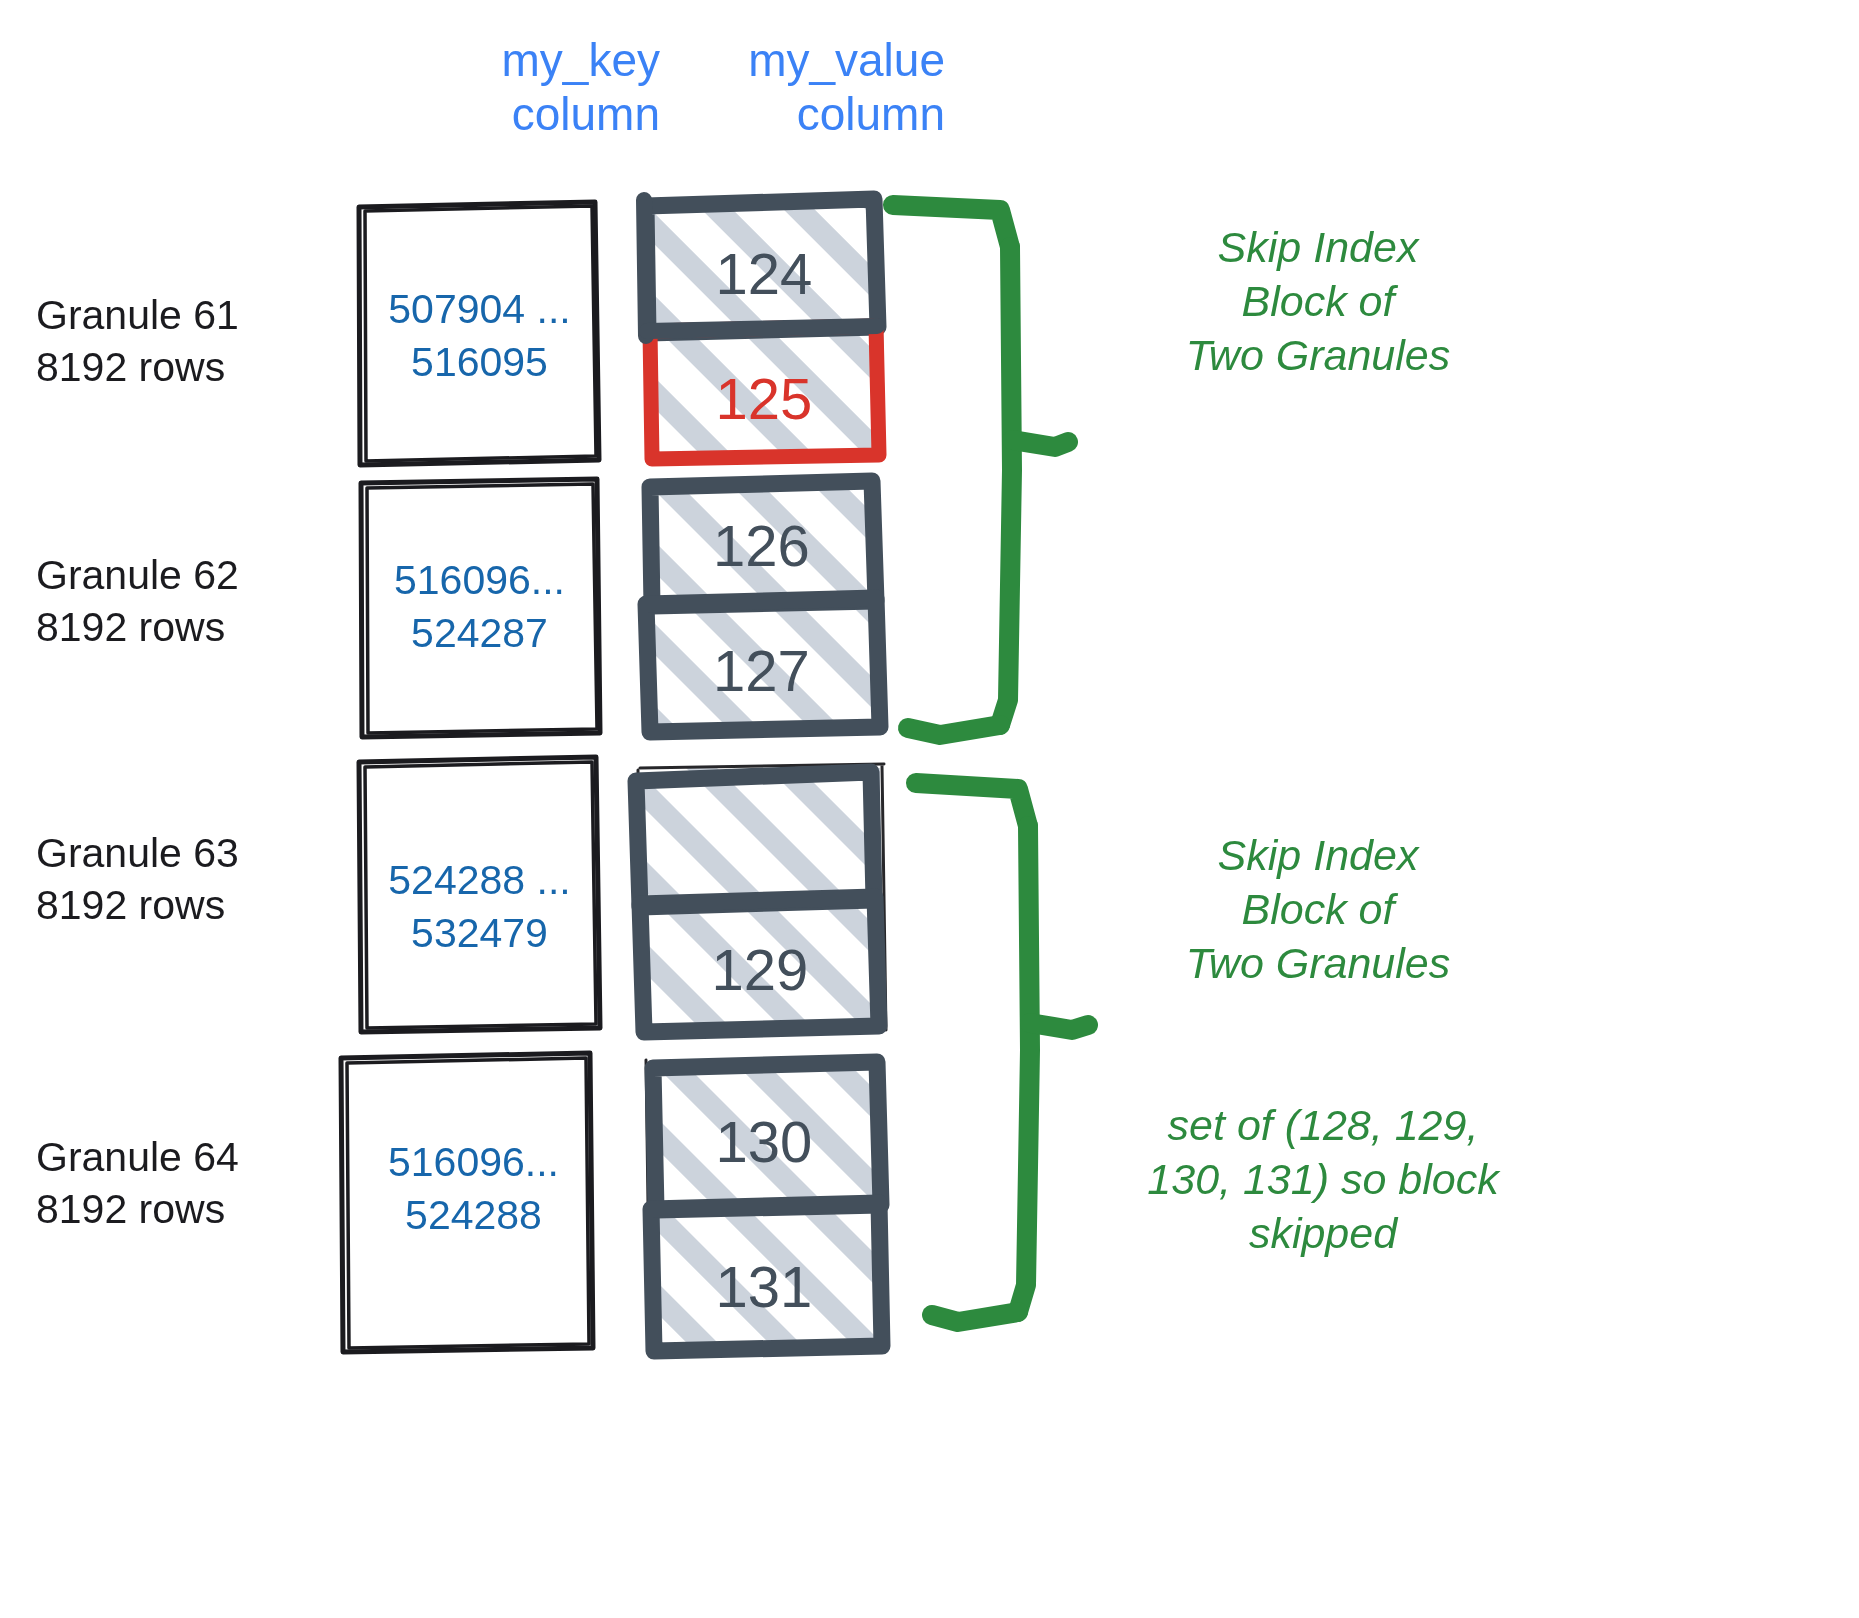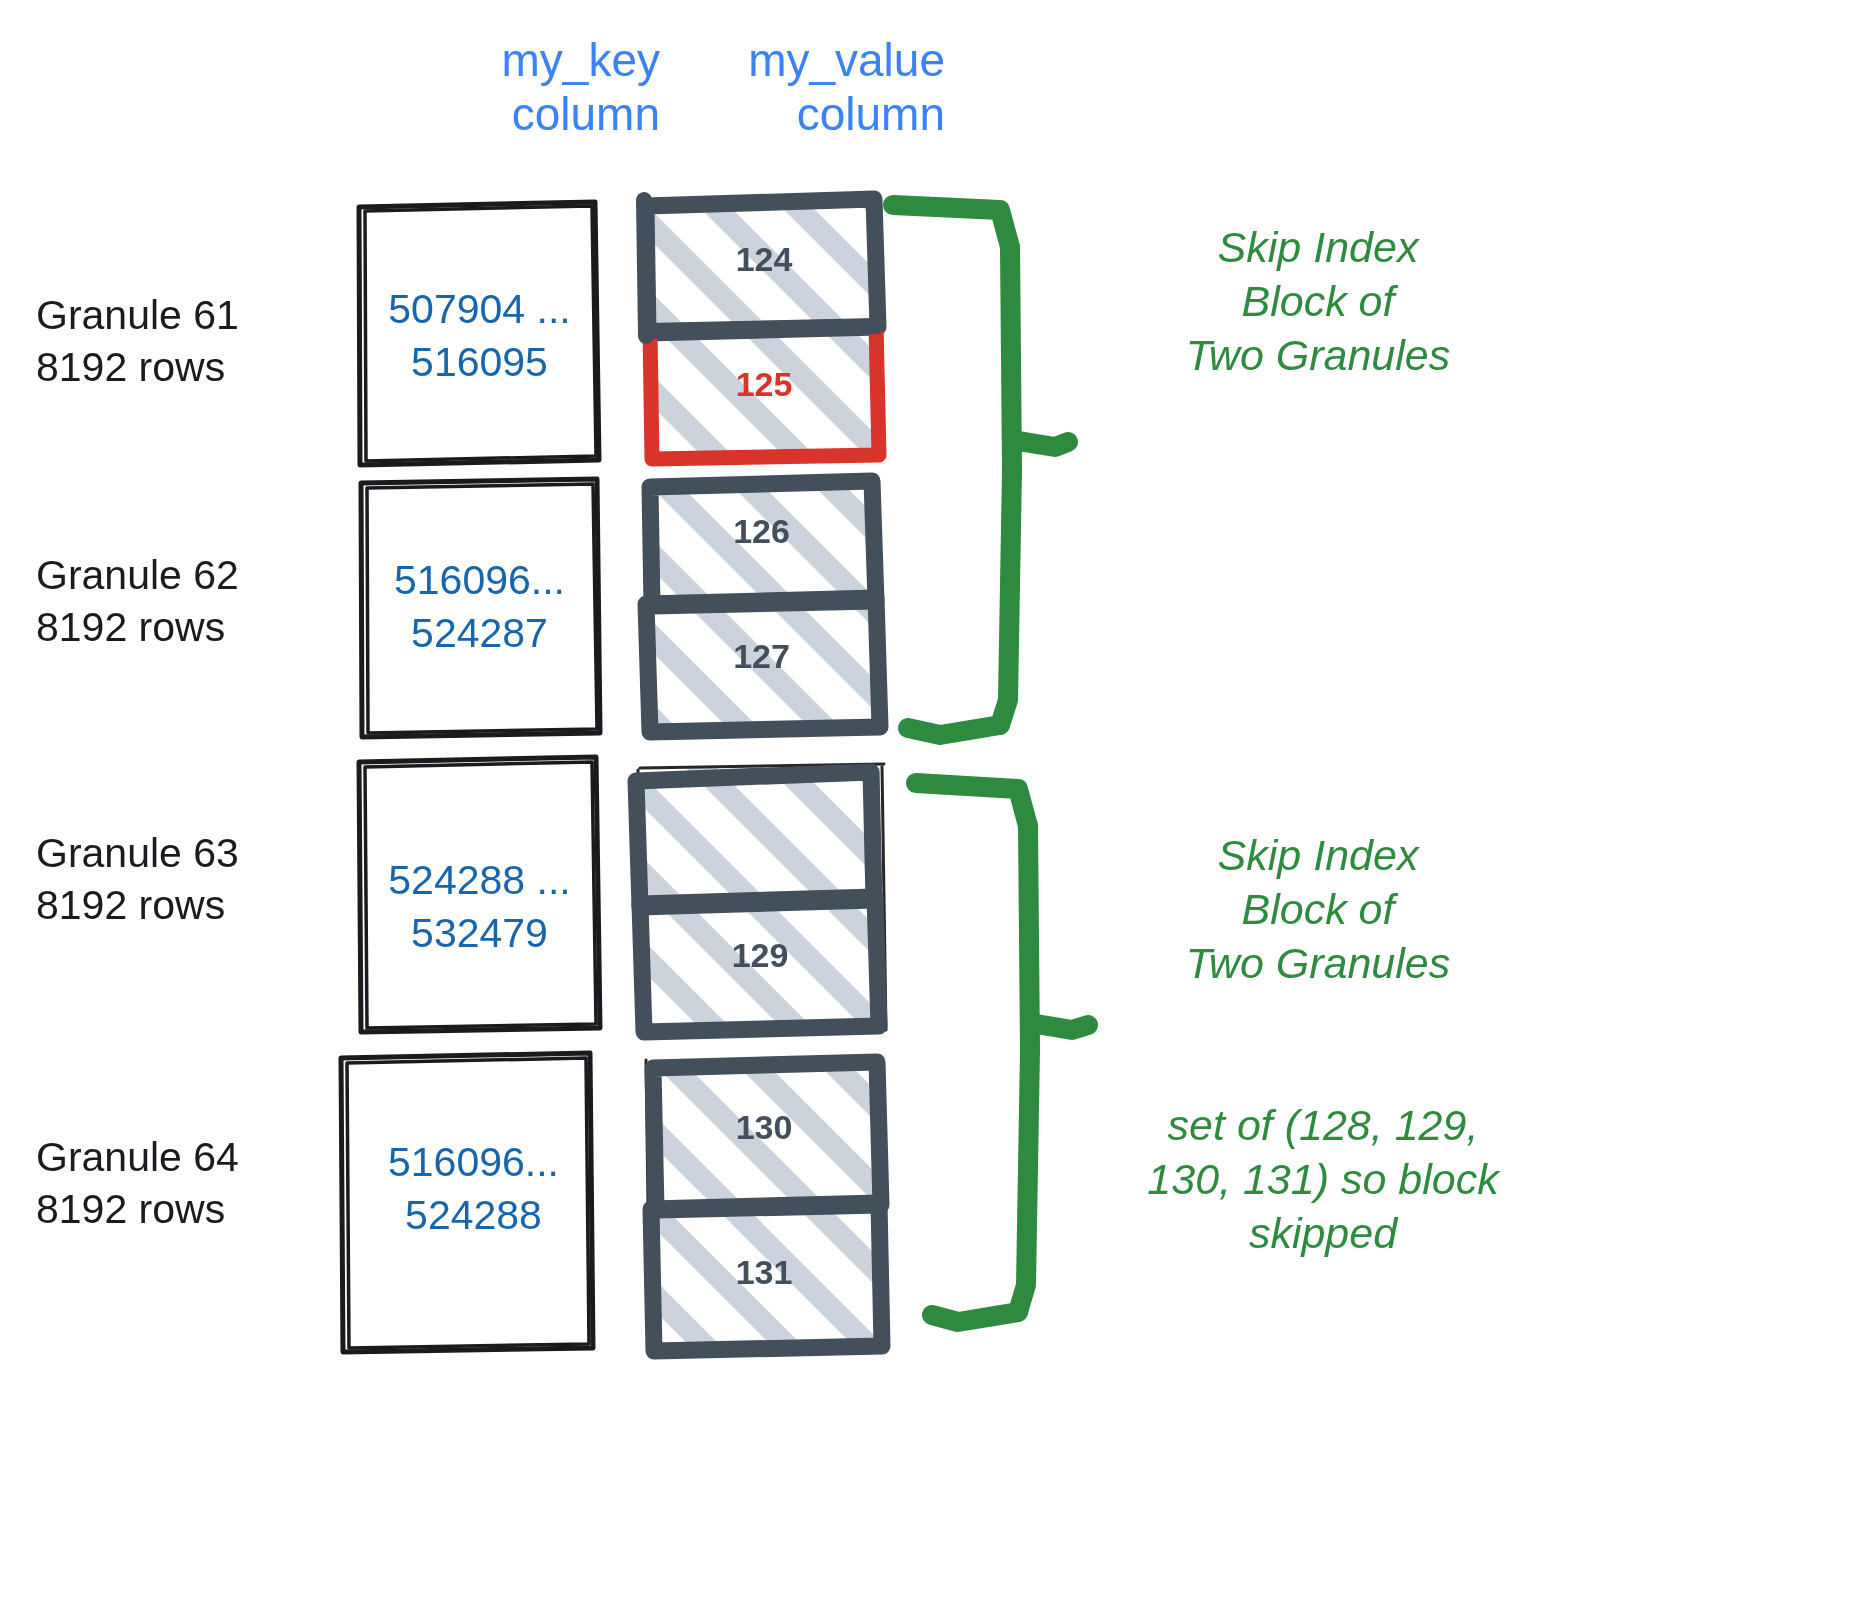--- a/index.html
+++ b/index.html
@@ -17,22 +17,22 @@
   }
   .glabel{
     position:absolute;color:#1b1b1f;font-size:41px;line-height:1.28;
     white-space:pre-line;text-align:left;
   }
   .keytext{
     position:absolute;color:#1766ab;font-size:41px;line-height:1.3;
     text-align:center;white-space:pre-line;
   }
   .valnum{
-    position:absolute;color:#434f5b;font-size:34px;
-    text-align:center;font-weight:700;
+    position:absolute;color:#434f5b;font-size:58px;
+    text-align:center;font-weight:400;
   }
   .valnum.hot{color:#d9342b;}
   .note{
     position:absolute;color:#2d8a3e;font-size:43px;line-height:1.26;
     text-align:center;white-space:pre-line;font-style:italic;
   }
 </style>
 </head>
 <body>
 

